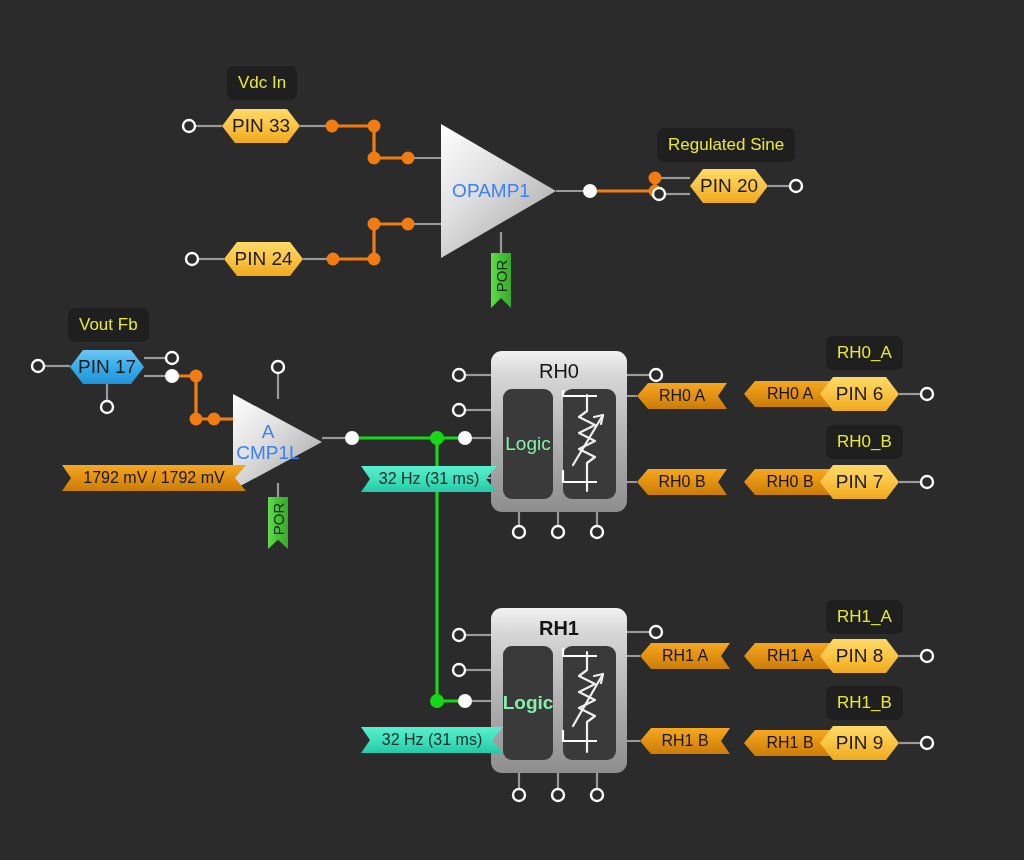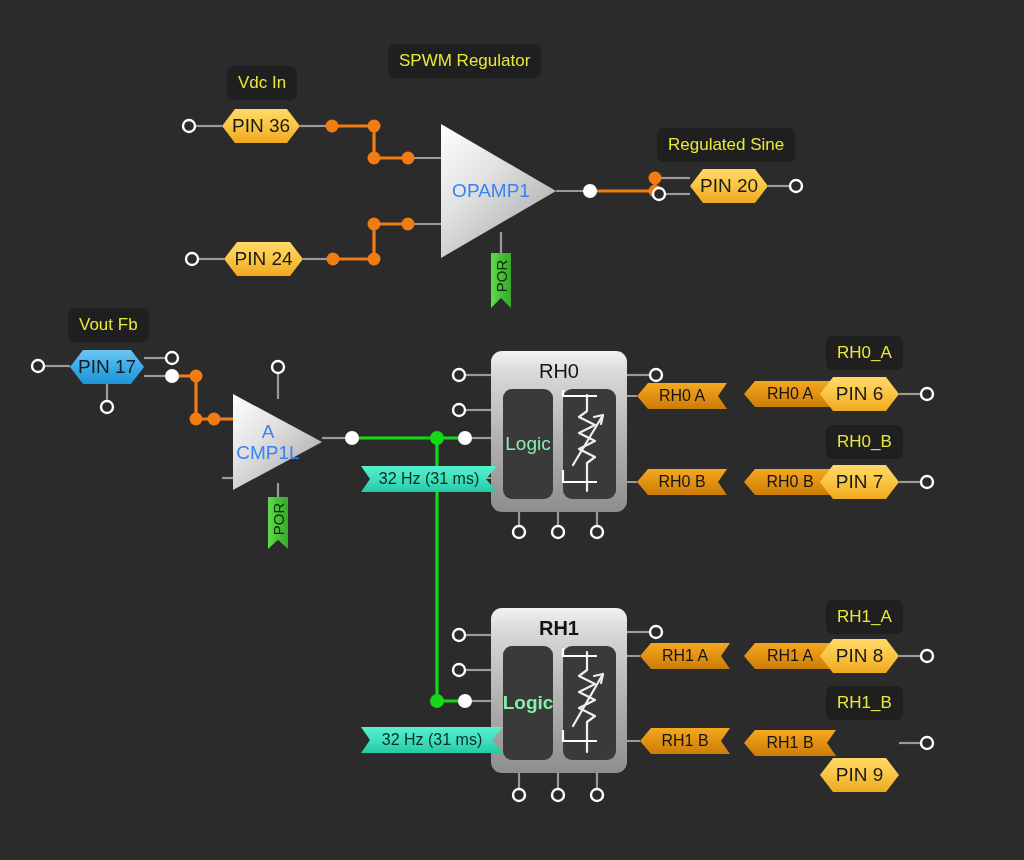--- a/index.html
+++ b/index.html
@@ -251,24 +251,23 @@
       <circle cx="519" cy="795" r="6"></circle>
       <circle cx="558" cy="795" r="6"></circle>
       <circle cx="597" cy="795" r="6"></circle>
       <circle cx="927" cy="394" r="6"></circle>
       <circle cx="927" cy="482" r="6"></circle>
       <circle cx="927" cy="656" r="6"></circle>
       <circle cx="927" cy="743" r="6"></circle>
     </g>
   </svg>
 
-  <div class="netlabel" style="left:388px;top:44px;">SPWM Regulator</div>
 
   <div class="netlabel" style="left:227px;top:66px;">Vdc In</div>
-  <div class="pin" style="left:222px;top:109px;width:78px;">PIN 36</div>
+  <div class="pin" style="left:222px;top:109px;width:78px;">PIN 33</div>
 
   <div class="pin" style="left:224px;top:242px;width:79px;">PIN 24</div>
 
   <div class="tri" style="left:441px;top:124px;width:115px;height:134px;"></div>
   <div class="tri-label" style="left:441px;top:180px;width:100px;">OPAMP1</div>
   <div class="por" style="left:491px;top:253px;height:55px;">
     <span>POR</span>
   </div>
 
   <div class="netlabel" style="left:657px;top:128px;">Regulated Sine</div>
@@ -279,20 +278,21 @@
 
   <div class="tri" style="left:233px;top:394px;width:89px;height:96px;"></div>
   <div class="tri-label" style="left:228px;top:421px;width:80px;">
     <div>A</div>
     <div>CMP1L</div>
   </div>
   <div class="por" style="left:268px;top:497px;height:52px;">
     <span>POR</span>
   </div>
 
+  <div class="tag" style="left:62px;top:465px;width:160px;">1792 mV / 1792 mV</div>
 
   <div class="rh" style="left:491px;top:351px;width:136px;height:161px;">
     <div class="rh-title">RH0</div>
     <div class="rh-inner logic" style="left:12px;top:38px;width:50px;height:110px;">Logic</div>
     <div class="rh-inner" style="left:72px;top:38px;width:53px;height:110px;">
       <svg width="53" height="110" viewBox="0 0 53 110">
         <g stroke="#f0f0f0" stroke-width="2.2" fill="none" stroke-linecap="round" stroke-linejoin="round">
           <path d="M24 6 L24 22 L16 28 L32 36 L16 44 L32 52 L16 60 L32 68 L24 74 L24 102"></path>
           <path d="M10 76 L40 26"></path>
           <path d="M40 26 L31 28 M40 26 L38 35"></path>
@@ -340,15 +340,15 @@
   <div class="netlabel" style="left:826px;top:425px;">RH0_B</div>
   <div class="tag rev" style="left:744px;top:469px;width:68px;">RH0 B</div>
   <div class="pin" style="left:820px;top:465px;width:79px;">PIN 7</div>
 
   <div class="netlabel" style="left:826px;top:600px;">RH1_A</div>
   <div class="tag rev" style="left:744px;top:643px;width:68px;">RH1 A</div>
   <div class="pin" style="left:820px;top:639px;width:79px;">PIN 8</div>
 
   <div class="netlabel" style="left:826px;top:686px;">RH1_B</div>
   <div class="tag rev" style="left:744px;top:730px;width:68px;">RH1 B</div>
-  <div class="pin" style="left:820px;top:726px;width:79px;margin-top:32px;">PIN 9</div>
+  <div class="pin" style="left:820px;top:726px;width:79px;">PIN 9</div>
 
 </div>
 
 </body></html>

